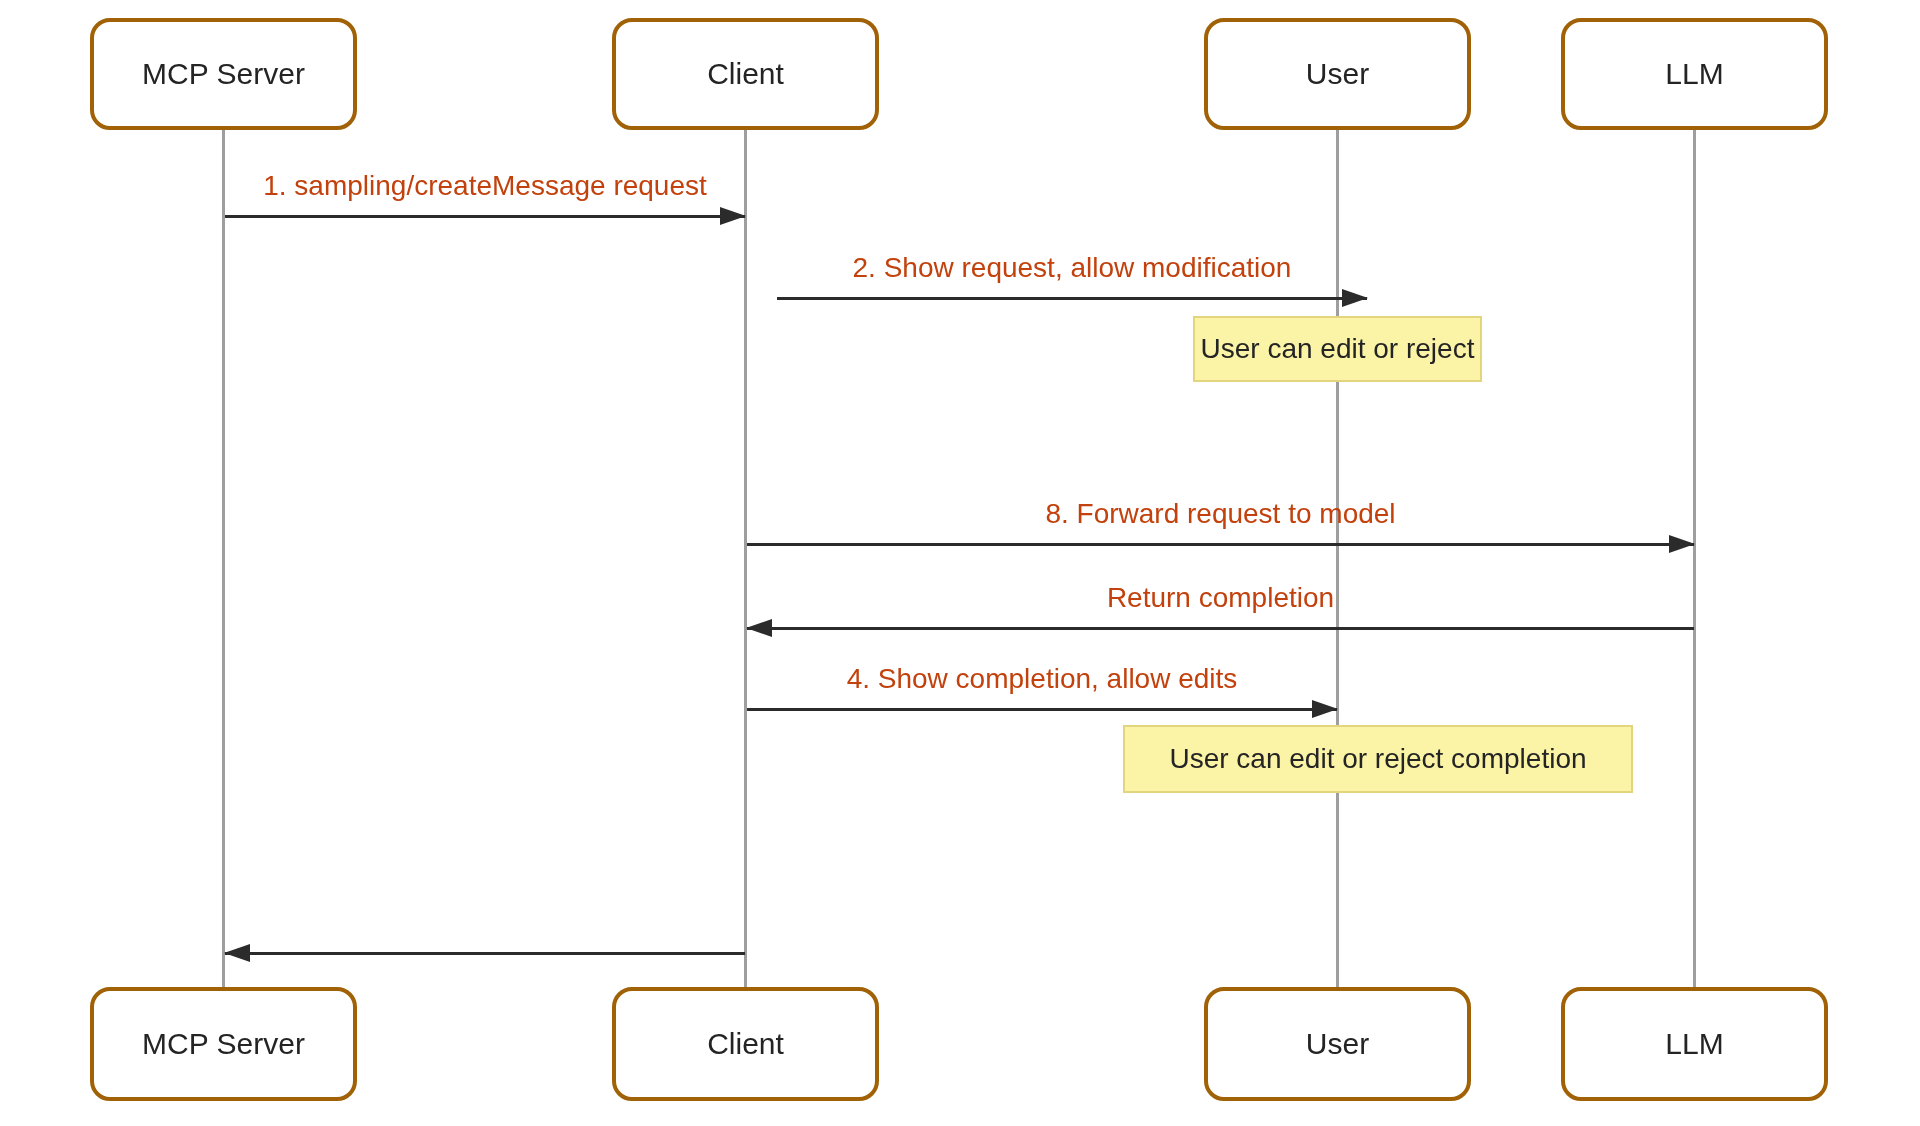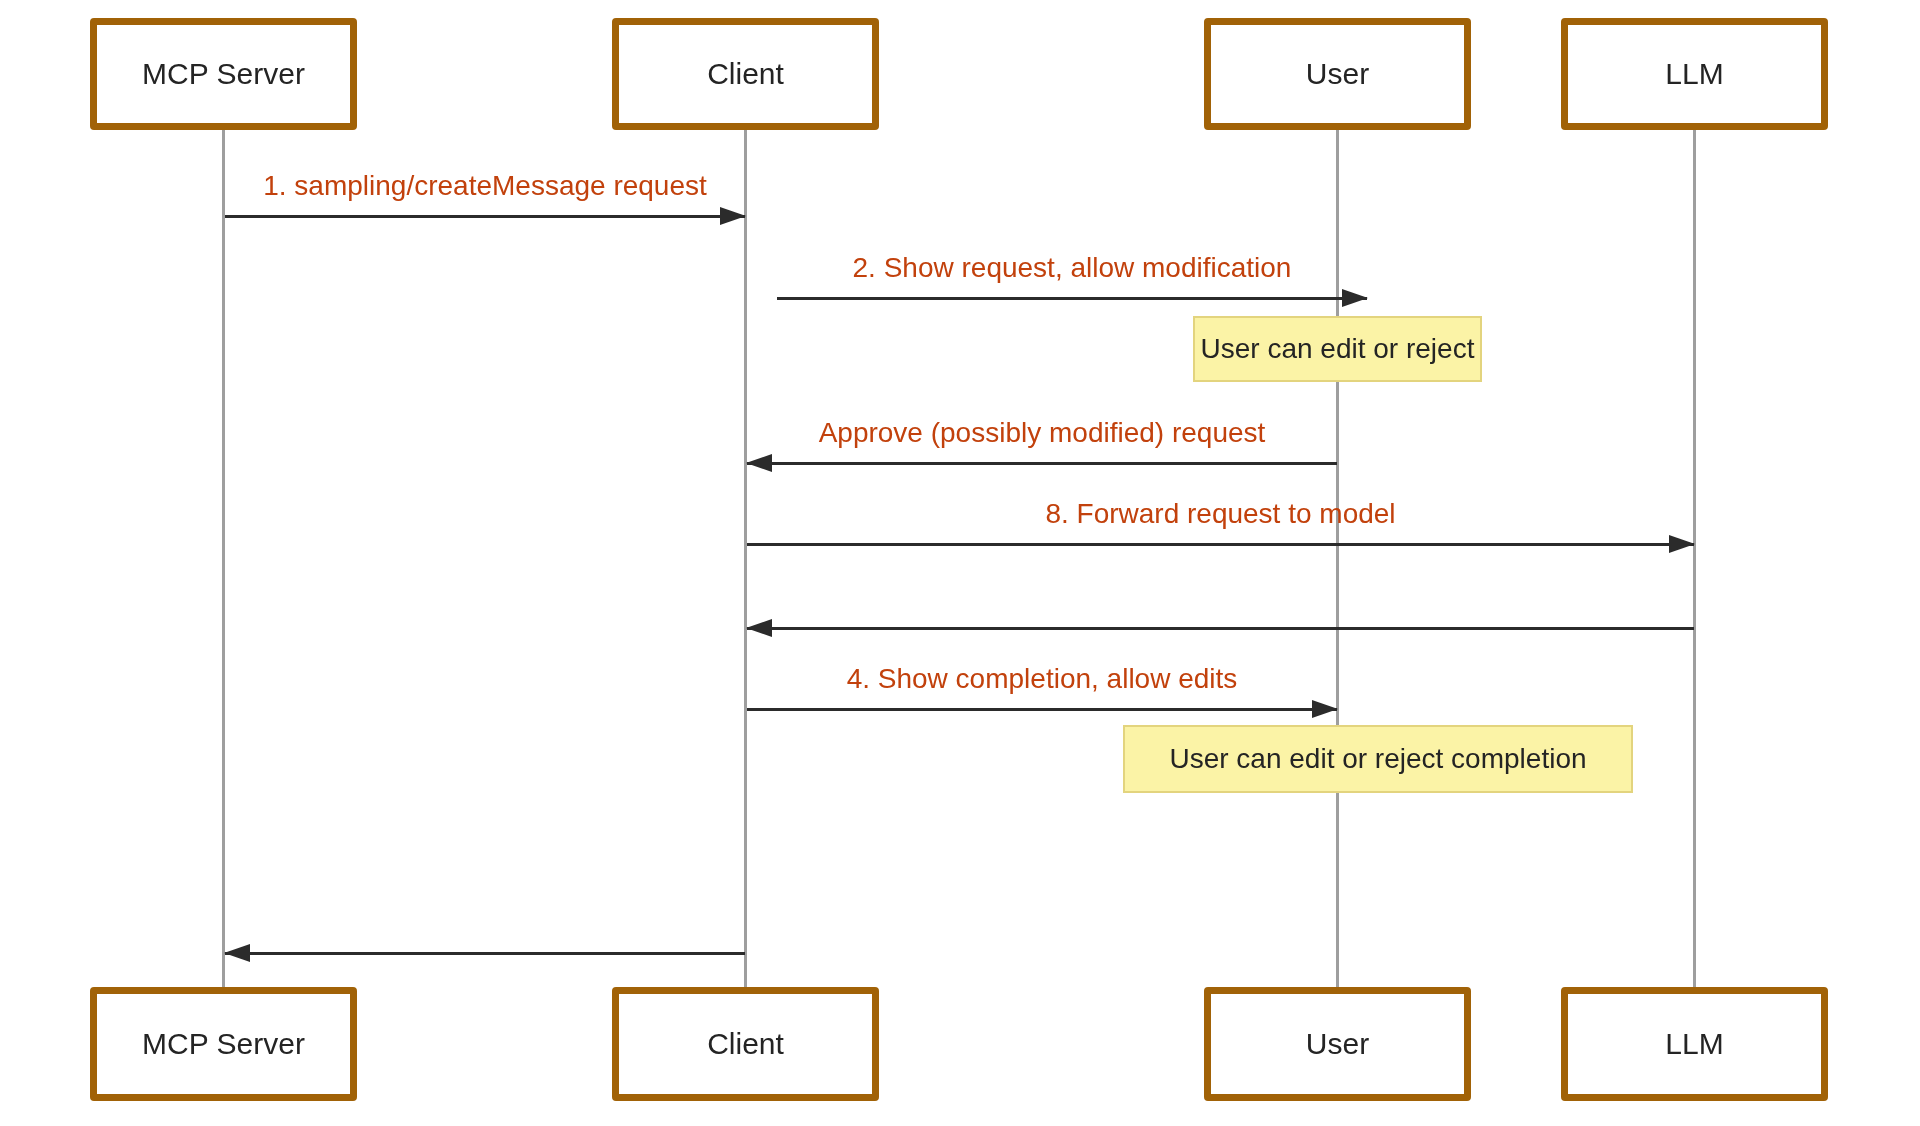--- a/index.html
+++ b/index.html
@@ -5,21 +5,21 @@
   html,body{margin:0;padding:0;background:#ffffff;}
   .stage{
     position:relative;width:1920px;height:1126px;background:#ffffff;overflow:hidden;
     font-family:"Liberation Sans", sans-serif;color:#242424;
   }
   
   .lifeline{position:absolute;top:130px;height:858px;width:3px;background:#9e9e9e;}
   
   .actor{
     position:absolute;width:267px;height:112px;box-sizing:border-box;
-    background:#ffffff;border:7px solid #a16207;border-radius:4px;
+    background:#ffffff;border:4px solid #a16207;border-radius:20px;
     display:flex;align-items:center;justify-content:center;
     font-size:30px;color:#242424;
   }
   .actor.bottom{top:987px;height:114px;}
   
   .msg{position:absolute;height:52px;}
   .msg .label{
     position:absolute;left:0;right:0;bottom:16px;text-align:center;
     font-size:28px;white-space:nowrap;color:#c2410c;
   }
@@ -80,33 +80,29 @@
   <div class="msg" style="left:777px;top:248px;width:590px;">
     <div class="label">2. Show request, allow modification</div>
     <div class="line"></div>
     <div class="head right"></div>
   </div>
 
   <div class="note" style="left:1193px;top:316px;width:289px;height:66px;">
     <span>User can edit or reject</span>
   </div>
 
-  <div class="msg" style="left:747px;top:413px;width:590px;">
-    <div class="label">Approve (possibly modified) request</div>
-    <div class="line"></div>
-    <div class="head left"></div>
-  </div>
 
   <div class="msg" style="left:747px;top:494px;width:947px;">
     <div class="label">8. Forward request to model</div>
     <div class="line"></div>
     <div class="head right"></div>
   </div>
 
   <div class="msg" style="left:747px;top:578px;width:947px;">
+    <div class="label">Return completion</div>
     <div class="line"></div>
     <div class="head left"></div>
   </div>
 
   <div class="msg" style="left:747px;top:659px;width:590px;">
     <div class="label">4. Show completion, allow edits</div>
     <div class="line"></div>
     <div class="head right"></div>
   </div>
 

